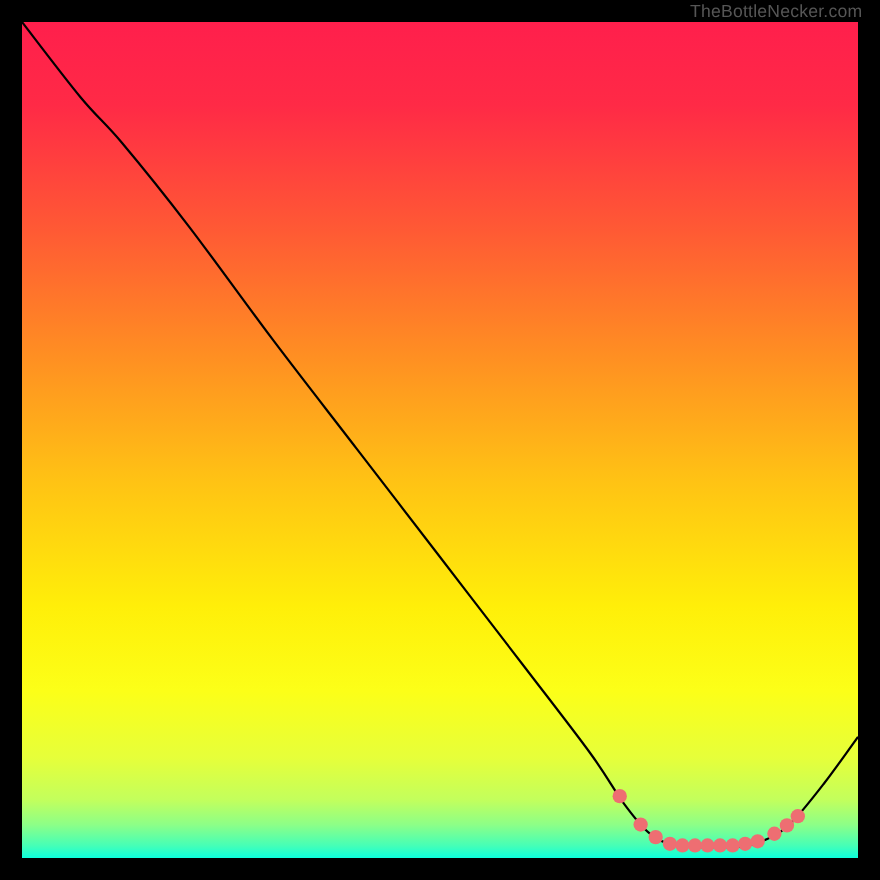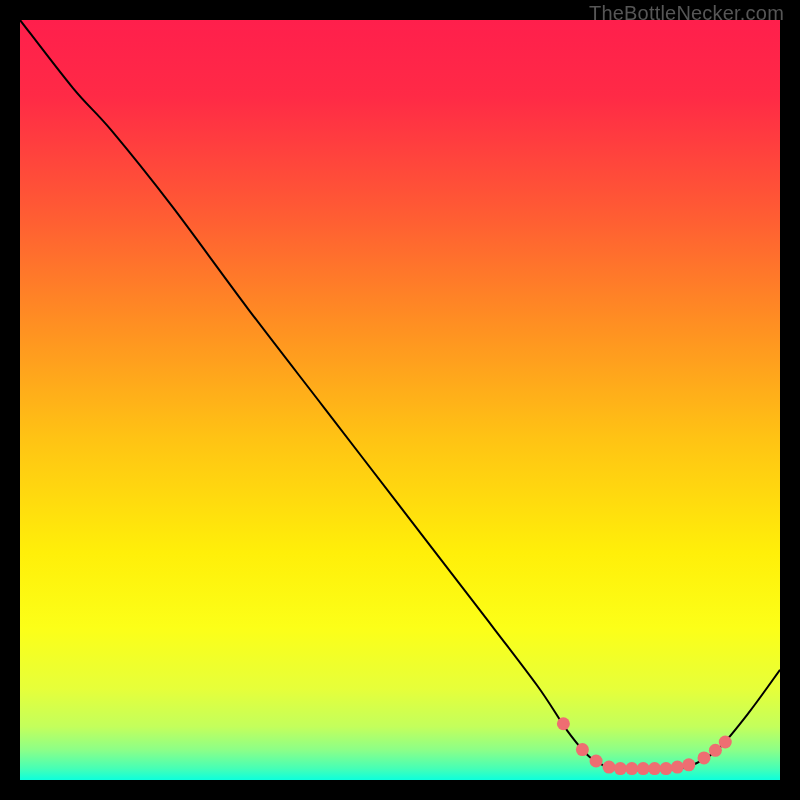--- a/index.html
+++ b/index.html
@@ -21,21 +21,21 @@
     left: 20px;
     top: 20px;
     width: 760px;
     height: 760px;
   }
   .attribution {
     position: absolute;
     top: 2px;
     right: 16px;
     font-family: Arial, Helvetica, sans-serif;
-    font-size: 20px;
+    font-size: 16px;
     color: #565656;
     letter-spacing: 0.2px;
     user-select: none;
   }
 </style>
 </head>
 <body>
 
 <div class="frame">
   <div class="attribution">TheBottleNecker.com</div>

